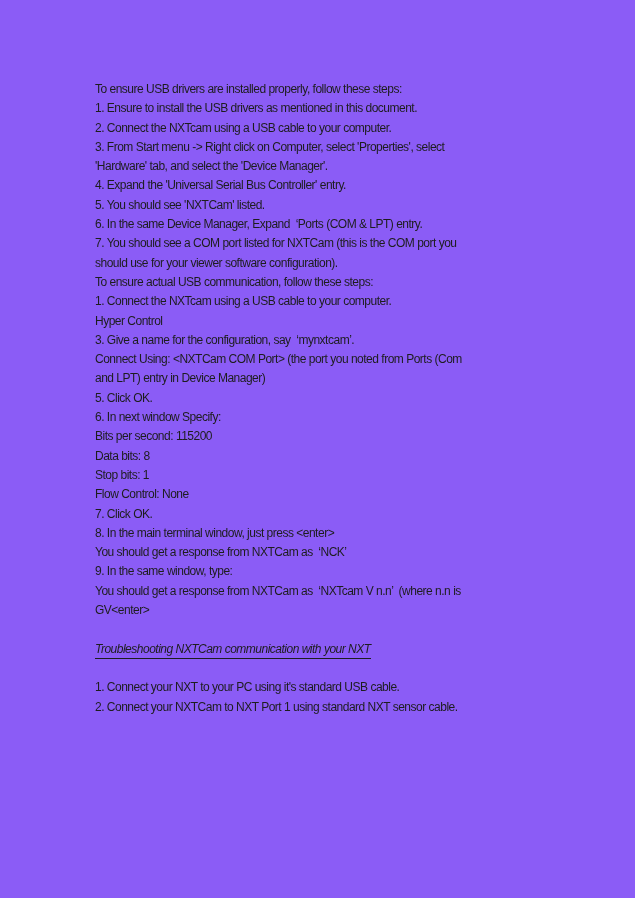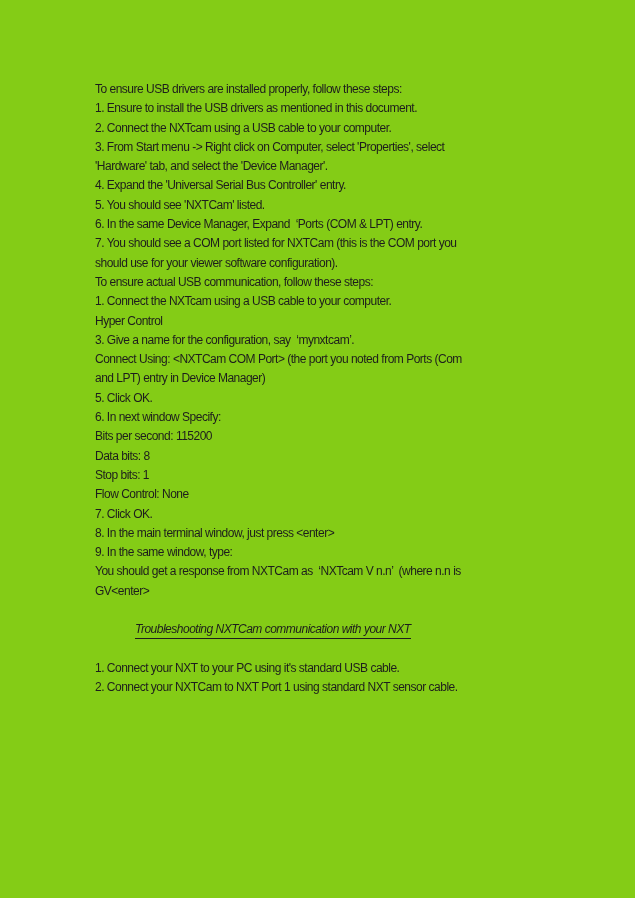--- a/index.html
+++ b/index.html
@@ -4,21 +4,21 @@
 <style>
   html, body {
     margin: 0;
     padding: 0;
     background: #ffffff;
   }
   .page {
     position: relative;
     width: 635px;
     height: 898px;
-    background: #84cc16;
+    background: #8b5cf6;
     overflow: hidden;
     font-family: "Liberation Sans", "DejaVu Sans", sans-serif;
   }
   .text-block {
     position: absolute;
     left: 95px;
     top: 80px;
     width: 470px;
     color: #1d1d1d;
     font-size: 12px;
@@ -30,21 +30,20 @@
     white-space: pre;
   }
   .line.heading {
     font-style: italic;
   }
   .heading-underline {
     display: inline-block;
     border-bottom: 1.5px solid #1d1d1d;
     padding-bottom: 1px;
     line-height: 15px;
-    margin-left: 40px;
   }
 </style>
 </head>
 <body>
 
 <div class="page">
   <div class="text-block" id="text-block">
       <div class="line body">To ensure USB drivers are installed properly, follow these steps:</div>
       <div class="line body">1. Ensure to install the USB drivers as mentioned in this document.</div>
       <div class="line body">2. Connect the NXTcam using a USB cable to your computer.</div>
@@ -62,20 +61,21 @@
       <div class="line body">Connect Using: &lt;NXTCam COM Port&gt; (the port you noted from Ports (Com</div>
       <div class="line body">and LPT) entry in Device Manager)</div>
       <div class="line body">5. Click OK.</div>
       <div class="line body">6. In next window Specify:</div>
       <div class="line body">Bits per second: 115200</div>
       <div class="line body">Data bits: 8</div>
       <div class="line body">Stop bits: 1</div>
       <div class="line body">Flow Control: None</div>
       <div class="line body">7. Click OK.</div>
       <div class="line body">8. In the main terminal window, just press &lt;enter&gt;</div>
+      <div class="line body">You should get a response from NXTCam as  ‘NCK’</div>
       <div class="line body">9. In the same window, type:</div>
       <div class="line body">You should get a response from NXTCam as  ‘NXTcam V n.n’  (where n.n is</div>
       <div class="line body">GV&lt;enter&gt;</div>
       <div class="line blank"></div>
       <div class="line heading"><span class="heading-underline">Troubleshooting NXTCam communication with your NXT</span></div>
       <div class="line blank"></div>
       <div class="line body">1. Connect your NXT to your PC using it's standard USB cable.</div>
       <div class="line body">2. Connect your NXTCam to NXT Port 1 using standard NXT sensor cable.</div>
     </div>
 </div>

